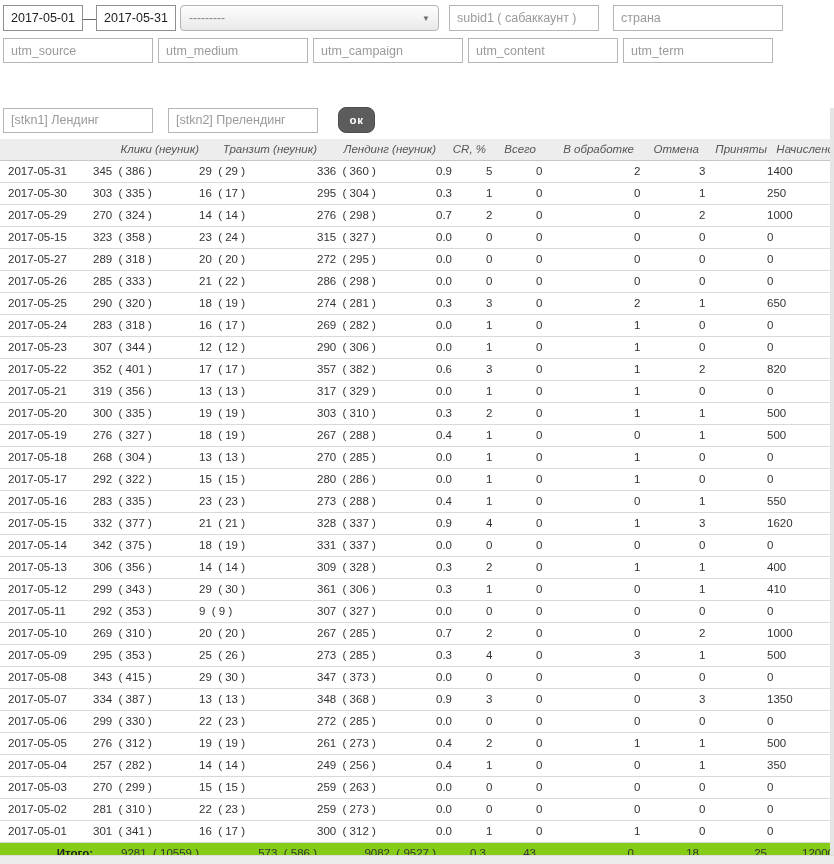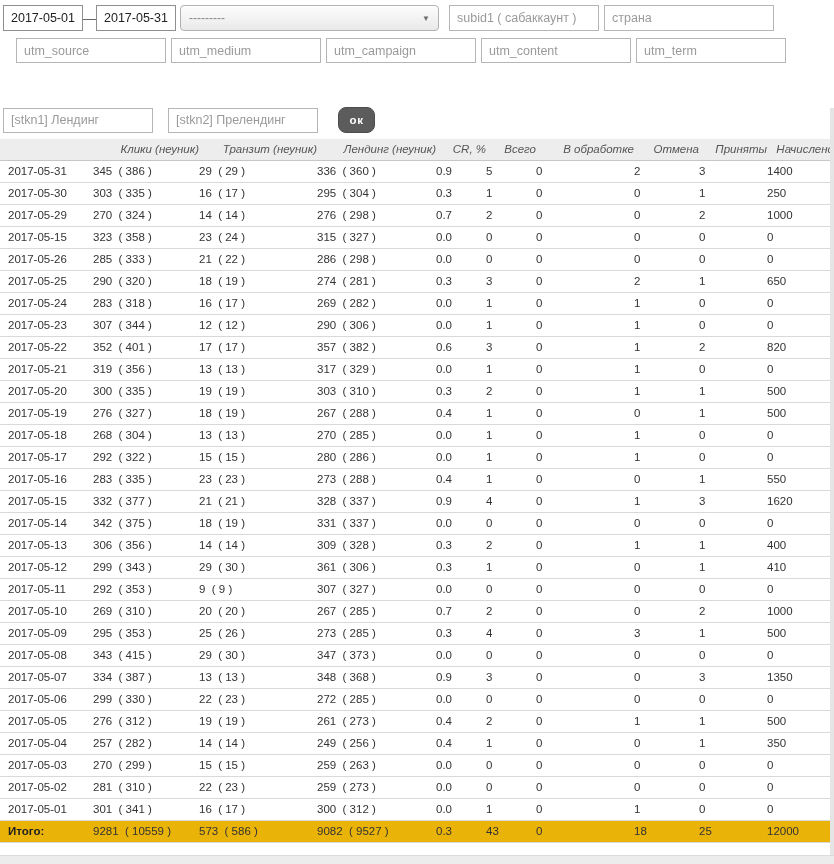--- a/index.html
+++ b/index.html
@@ -4,59 +4,59 @@
 <style>
   * { margin:0; padding:0; box-sizing:border-box; }
   html,body { width:834px; height:864px; background:#fff; overflow:hidden;
     font-family:"Liberation Sans", sans-serif; }
   .page { position:relative; width:834px; height:864px; }
 
   
   .filters { padding:5px 3px 0 3px; }
   .frow { display:flex; align-items:center; }
   .frow1 { margin-bottom:7px; }
-  .frow2 { margin-bottom:13px;margin-left:13px; }
+  .frow2 { margin-bottom:13px; }
   .frow3 { margin-bottom:6px;margin-top:44px; }
 
   input { height:26px; border:1px solid #9b9b9b; background:#fff;
     padding:0 7px; font:12.5px "Liberation Sans", sans-serif; color:#333; }
   input::placeholder { color:#9a9a9a; opacity:1; }
   .inp-date { width:80px; border-color:#8f8f8f; color:#222; }
   .date-sep { width:13px; text-align:center; color:#555; font-size:13px; }
   .inp-150 { width:150px; border-color:#b5b5b5; height:25px; }
   .frow2 .inp-150 { margin-right:5px; }
 
   .select { width:259px; height:26px; margin-left:4px; margin-right:10px;
     border:1px solid #b2b2b2; border-radius:4px;
     background:linear-gradient(#fdfdfd,#e9e9e9);
     display:flex; align-items:center; justify-content:space-between;
     padding:0 8px; font-size:12px; color:#868686; cursor:default;
     box-shadow:inset 0 1px 0 #fff; }
   .select .arrow { font-size:8px; color:#6e6e6e; }
 
-  .inp-subid { width:150px; margin-right:5px; border-color:#b5b5b5; }
+  .inp-subid { width:150px; margin-right:14px; border-color:#b5b5b5; }
   .inp-country { width:170px; border-color:#b5b5b5; }
   .inp-stkn2 { margin-left:15px; }
 
   .ok-btn { margin-left:20px; width:37px; height:26px; border:1px solid #4d4d4d;
     border-radius:8px; background:#5c5c5c; color:#fff; font-weight:bold;
     font-size:11.5px; letter-spacing:.5px; cursor:pointer;
     font-family:"Liberation Sans", sans-serif; }
 
   
   table.stats { width:834px; border-collapse:collapse; table-layout:fixed;
     font-size:11.5px; }
   .stats th { background:#ededed; border-bottom:1px solid #c6c6c6;
     font-style:italic; font-weight:normal; color:#555; text-align:right;
     padding:3px 0; line-height:15px; white-space:pre; }
   .stats td { border-bottom:1px solid #d9d9d9; color:#333;
     padding:3px 0; line-height:15px; white-space:pre; }
   .stats th.c0, .stats td.c0 { padding-left:8px; }
-  .stats tr.total td { background:#eab308; border-top:1px solid #c3c3c3;
-    border-bottom:1px solid #d9d9d9; }
+  .stats tr.total td { background:#84cc16; border-top:1px solid #c3c3c3;
+    border-bottom:1px solid #d9d9d9;text-align:right; }
   .stats tr.total td.c0 { font-weight:bold; color:#222; }
 
   .footer-strip { position:absolute; left:0; right:0; bottom:0; height:9px;
     background:#ececec; border-top:1px solid #dcdcdc; }
   .right-edge { position:absolute; top:108px; right:0; width:4px; bottom:0;
     background:#e5e5e5; }
 </style>
 </head>
 <body>
 
@@ -160,20 +160,32 @@
           <td>23  ( 24 )</td>
           <td>315  ( 327 )</td>
           <td>0.0</td>
           <td>0</td>
           <td>0</td>
           <td>0</td>
           <td>0</td>
           <td>0</td>
         </tr>
         <tr>
+          <td class="c0">2017-05-27</td>
+          <td>289  ( 318 )</td>
+          <td>20  ( 20 )</td>
+          <td>272  ( 295 )</td>
+          <td>0.0</td>
+          <td>0</td>
+          <td>0</td>
+          <td>0</td>
+          <td>0</td>
+          <td>0</td>
+        </tr>
+        <tr>
           <td class="c0">2017-05-26</td>
           <td>285  ( 333 )</td>
           <td>21  ( 22 )</td>
           <td>286  ( 298 )</td>
           <td>0.0</td>
           <td>0</td>
           <td>0</td>
           <td>0</td>
           <td>0</td>
           <td>0</td>

